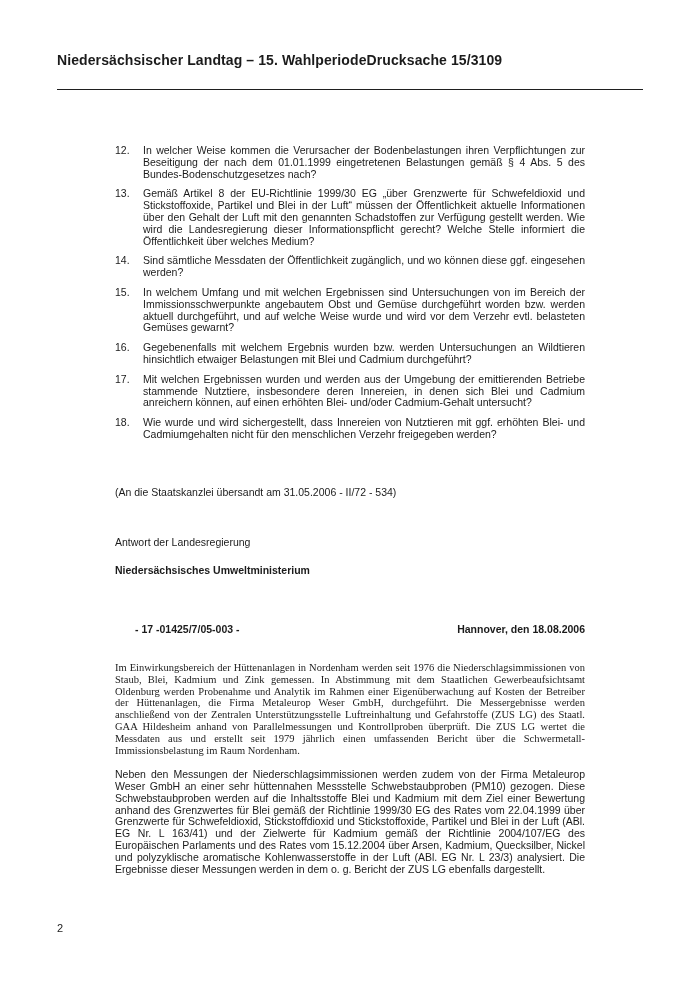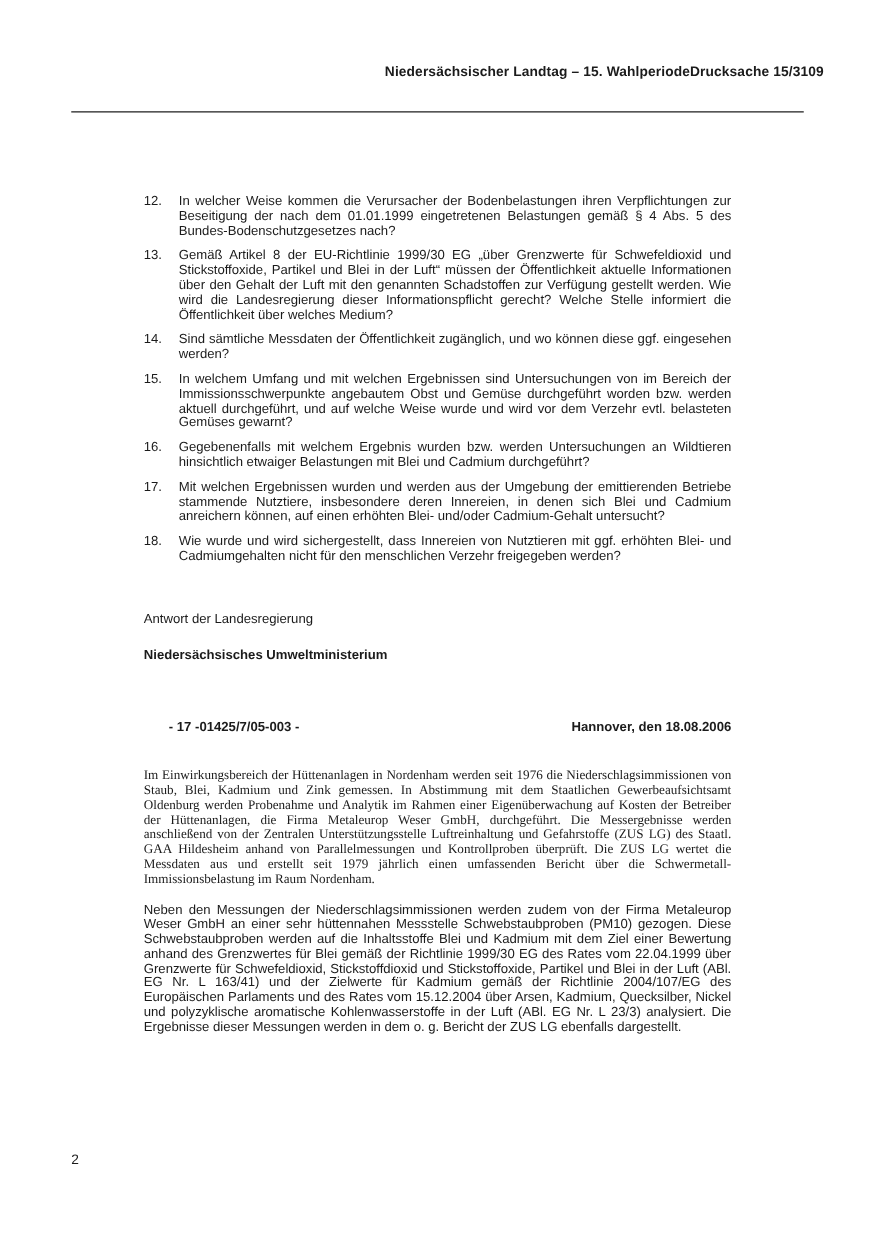--- a/index.html
+++ b/index.html
@@ -11,39 +11,39 @@
     color: #1b1b1b;
     font-family: "Liberation Sans", "DejaVu Sans", sans-serif;
     overflow: hidden;
     position: relative;
   }
   .page { position: absolute; inset: 0; }
 
   .header {
     position: absolute;
     top: 52px;
-    left: 73px;
+    left: 57px;
     width: 586px;
     display: flex;
-    justify-content: flex-end;
-    font-size: 11px;
+    justify-content: flex-start;
+    font-size: 14px;
     font-weight: bold;
     letter-spacing: 0.1px;
   }
   .rule {
     position: absolute;
     top: 89px;
     left: 57px;
     width: 586px;
     border-top: 1px solid #1f1f1f;
   }
 
   .content {
     position: absolute;
-    top: 156px;
+    top: 145px;
     left: 115px;
     width: 470px;
     font-size: 10.5px;
     line-height: 11.8px;
   }
 
   .question {
     display: flex;
     margin: 0 0 8px 0;
   }
@@ -126,20 +126,21 @@
       <span class="qnum">17.</span>
       <span class="qtext">Mit welchen Ergebnissen wurden und werden aus der Umgebung der emittierenden Betriebe stammende Nutztiere, insbesondere deren Innereien, in denen sich Blei und Cadmium anreichern können, auf einen erhöhten Blei- und/oder Cadmium-Gehalt untersucht?</span>
     </div>
 
     <div class="question">
       <span class="qnum">18.</span>
       <span class="qtext">Wie wurde und wird sichergestellt, dass Innereien von Nutztieren mit ggf. erhöhten Blei- und Cadmiumgehalten nicht für den menschlichen Verzehr freigegeben werden?</span>
     </div>
 
 
+    <div class="note">(An die Staatskanzlei übersandt am 31.05.2006 - II/72 - 534)</div>
 
     <h2 class="answer-heading">Antwort der Landesregierung</h2>
 
     <div class="ministry-row">
       <div class="ministry-block">
         <div>Niedersächsisches Umweltministerium</div>
         <div class="ref">- 17 -01425/7/05-003 -</div>
       </div>
       <div>Hannover, den 18.08.2006</div>
     </div>

